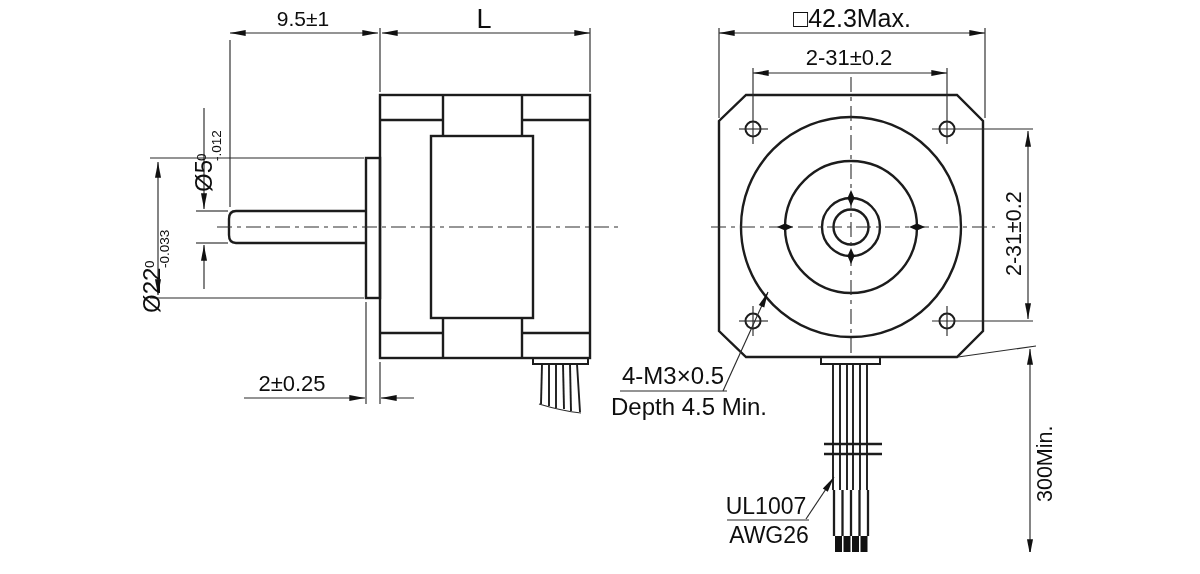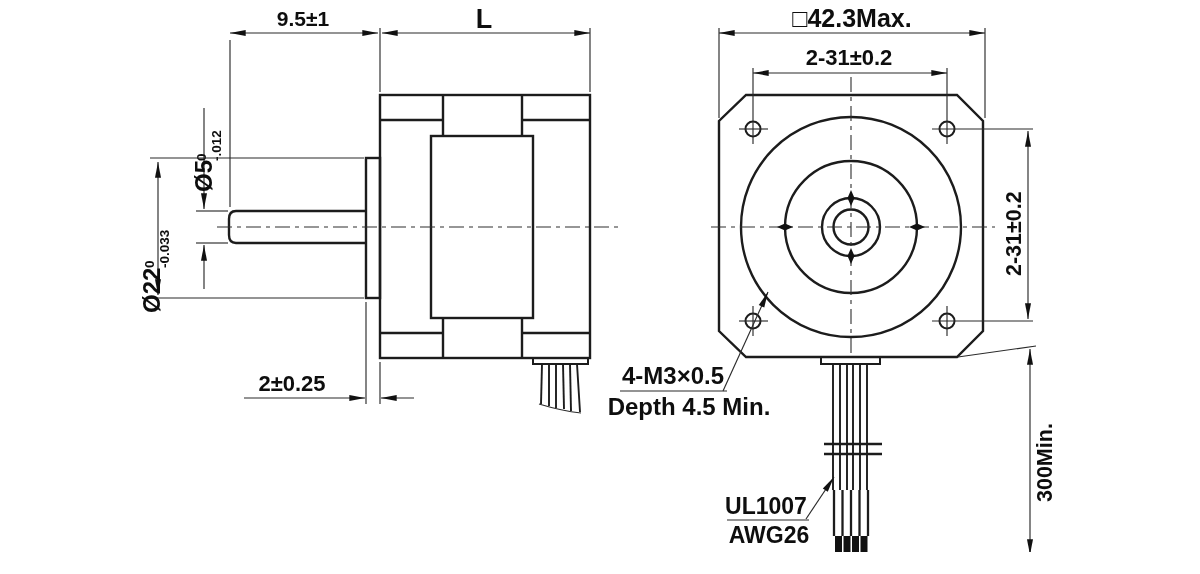--- a/index.html
+++ b/index.html
@@ -1,16 +1,16 @@
 <!DOCTYPE html>
 <html><head>
 <meta charset="utf-8">
 <style>
   html,body{margin:0;padding:0;background:#ffffff;}
-  .canvas{position:relative;width:1200px;height:552px;background:#ffffff;overflow:hidden;font-weight:bold;}
+  .canvas{position:relative;width:1200px;height:552px;background:#ffffff;overflow:hidden;}
   svg{display:block;}
   .ol{stroke:#1c1c1c;stroke-width:2.4;fill:none;stroke-linejoin:miter;}
   .ol2{stroke:#1c1c1c;stroke-width:2;fill:none;}
   .thin{stroke:#2b2b2b;stroke-width:1.15;fill:none;}
   .cl{stroke:#2e2e2e;stroke-width:1.1;fill:none;stroke-dasharray:15 5 4 5;}
   .wire{stroke:#1c1c1c;stroke-width:1.9;fill:none;}
   .wire2{stroke:#1c1c1c;stroke-width:2.3;fill:none;}
   .blk{fill:#111;stroke:none;}
   text{fill:#0e0e0e;font-family:"Liberation Sans","DejaVu Sans",sans-serif;}
 </style>

